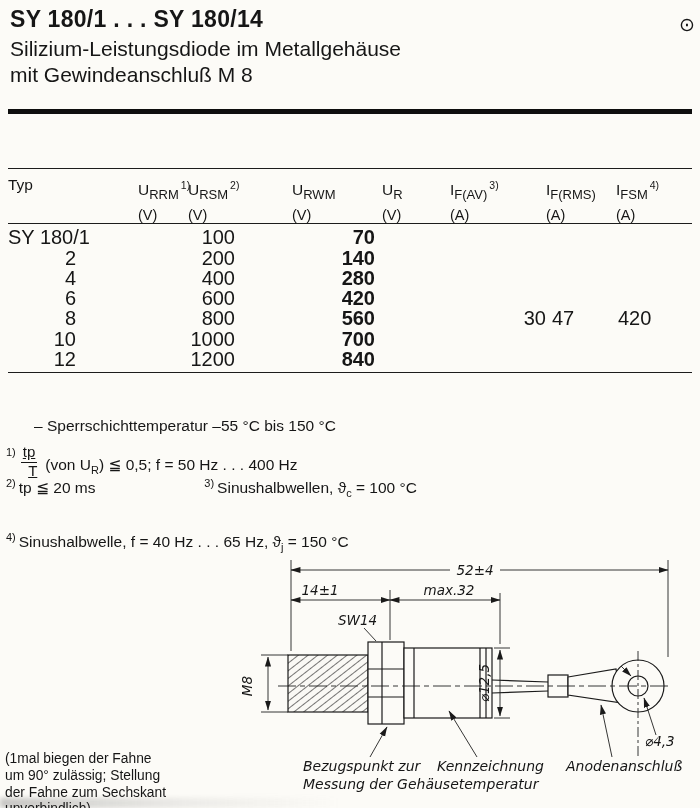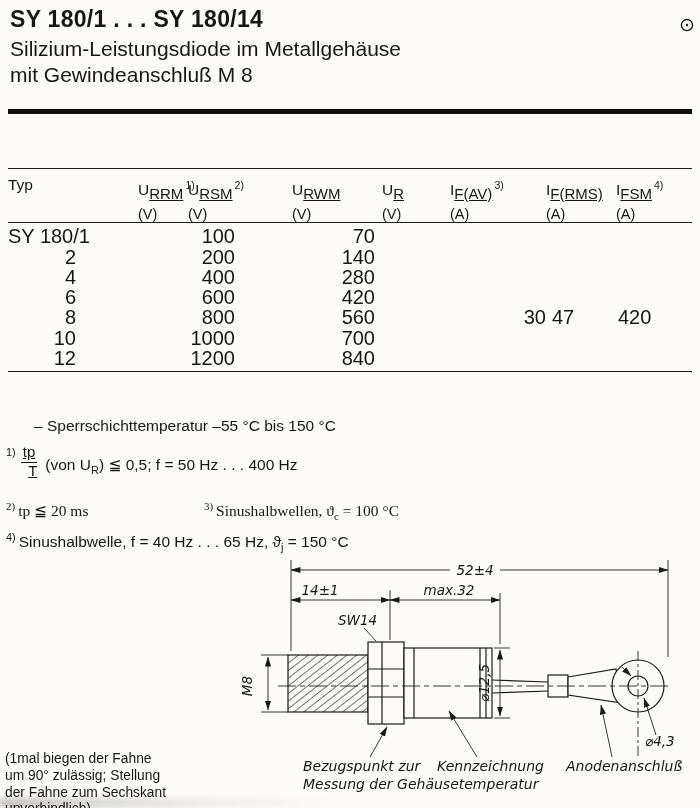--- a/index.html
+++ b/index.html
@@ -19,43 +19,43 @@
     position:absolute;top:168px;left:8px;width:684px;
     border-collapse:collapse;table-layout:fixed;
     border-top:1.6px solid #1c1c1c;border-bottom:1.6px solid #1c1c1c;
   }
   #spec-table th{
     text-align:left;font-weight:normal;font-size:15.5px;
     padding:7px 0 0 0;vertical-align:top;
     border-bottom:1.6px solid #1c1c1c;
   }
   #spec-table th .sym{line-height:18px;white-space:nowrap;}
-  #spec-table th sub{font-size:15px;text-decoration:underline;}
+  #spec-table th sub{font-size:13px;}
   #spec-table th sup{font-size:10.5px;margin-left:2px;}
   #spec-table th .unit{font-size:14.5px;margin-top:3px;}
   #spec-table tbody td{font-size:20px;line-height:20.3px;padding:0;white-space:nowrap;}
   #spec-table tbody tr:first-child td{padding-top:3px;}
   #spec-table tbody tr:last-child td{padding-bottom:3px;}
   td.typ{text-align:right;padding-right:62px !important;}
   td.vspan{text-align:right;padding-right:57px !important;}
-  td.wspan{text-align:right;padding-right:75px !important;}
+  td.wspan{text-align:right;padding-right:75px !important;font-weight:bold;}
   td.ifav{padding-left:6px !important;text-align:right;}
   td.ifrms{padding-left:6px !important;}
   td.ifsm{padding-left:2px !important;}
 
   
   .note{position:absolute;font-size:15.5px;white-space:nowrap;}
   .note sup{font-size:11px;margin-right:3px;}
   .note sub{font-size:11px;}
   #note-temp{top:417px;left:18px;margin-left:16px;}
   #fn1{top:444px;left:6px;display:flex;align-items:center;}
   #fn1 sup{align-self:flex-start;margin-top:2px;}
   .frac{display:inline-flex;flex-direction:column;align-items:flex-end;line-height:1.12;font-size:15px;margin:0 8px 8px 2px;text-decoration:underline;}
   .frac .num{border-bottom:1.4px solid #161616;padding:0 2px 1px 2px;}
-  #fn23{top:500px;left:6px;width:688px;font-family:Liberation Serif, serif;}
+  #fn23{top:477px;left:6px;width:688px;}
   #fn2{display:inline-block;min-width:194px;}
   #fn4{top:531px;left:6px;}
 
   
   #drawing{position:absolute;top:545px;left:0;width:700px;height:263px;}
   #drawing text{fill:#161616;font-family:"DejaVu Sans",sans-serif;font-style:italic;font-size:13.5px;}
   #drawing text.cap{font-size:14px;}
   .oline{stroke:#1a1a1a;stroke-width:1.2;fill:none;}
   .ofill{stroke:#1a1a1a;stroke-width:1.2;fill:#fcfbf7;}
   .dline{stroke:#1f1f1f;stroke-width:0.9;fill:none;}

